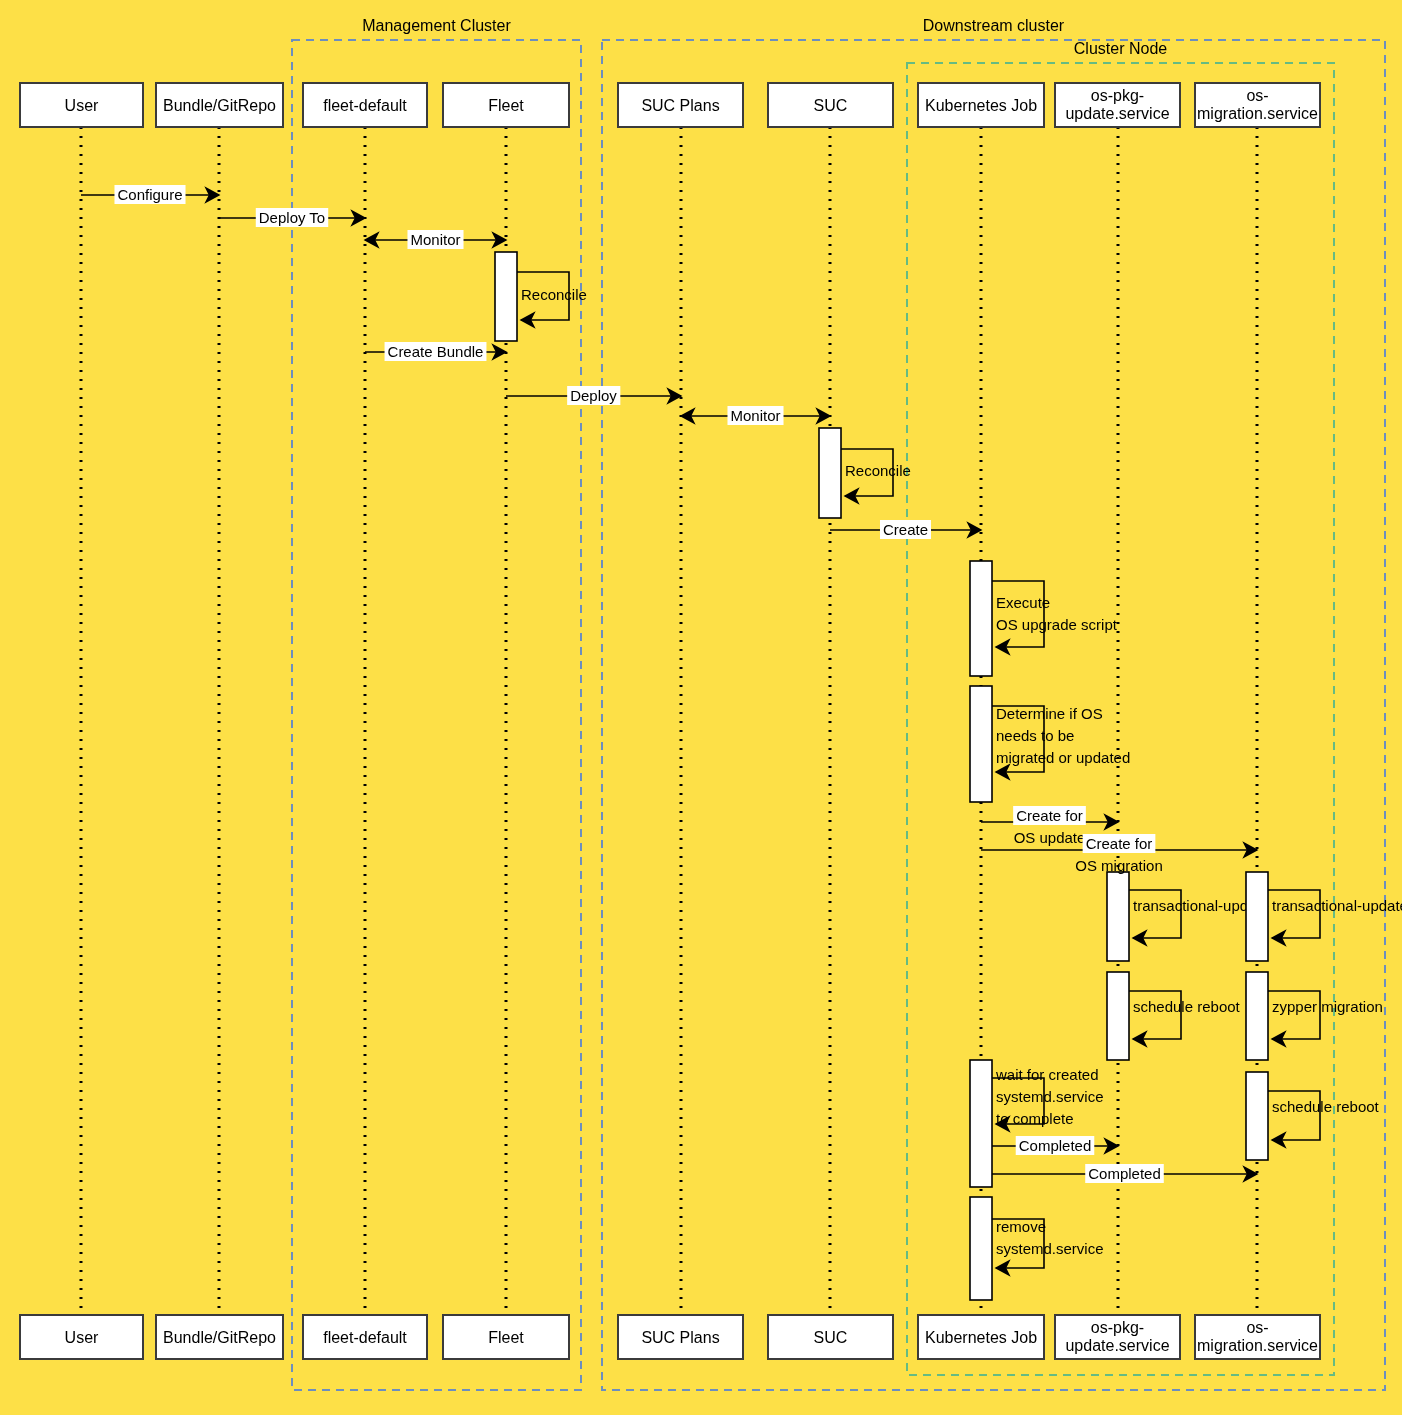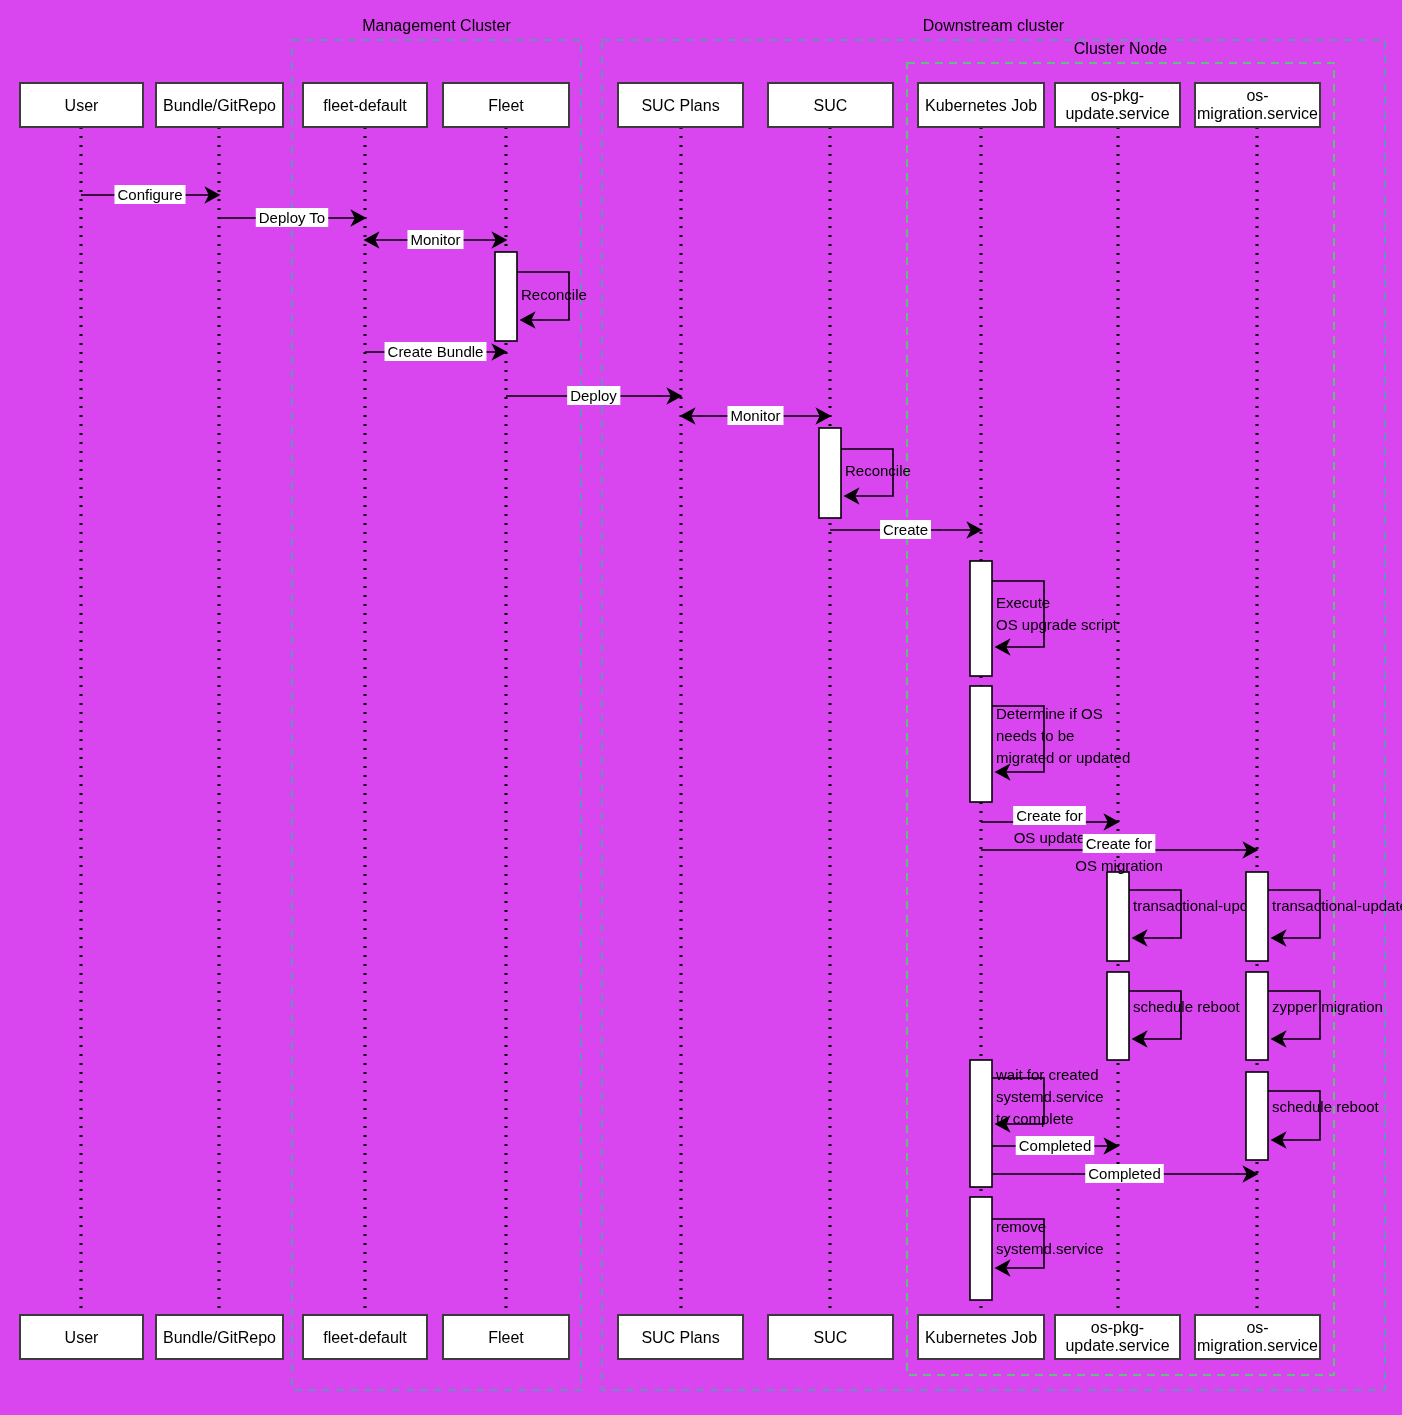--- a/index.html
+++ b/index.html
@@ -1,17 +1,17 @@
 <!DOCTYPE html>
 <html><head>
 <meta charset="utf-8">
 <style>
   html,body{margin:0;padding:0;background:#ffffff;}
   body{font-family:"Liberation Sans","DejaVu Sans",sans-serif;color:#000;}
-  #stage{position:relative;width:1402px;height:1415px;overflow:hidden;background:#d946ef;}
+  #stage{position:relative;width:1402px;height:1415px;overflow:hidden;background:#fde047;}
   #svgroot{position:absolute;left:0;top:0;width:1402px;height:1415px;}
   text{font-family:"Liberation Sans","DejaVu Sans",sans-serif;fill:#000;}
   .lbl{font-size:15px;}
   .actorlbl{font-size:16px;}
   .grouplbl{font-size:16px;}
   .actorbox{fill:#ffffff;stroke:#3b3b3b;stroke-width:2;}
   .actbar{fill:#ffffff;stroke:#000000;stroke-width:1.6;}
   .lifeline{stroke:#000000;stroke-width:3;stroke-dasharray:2 7;stroke-linecap:butt;}
   .msgline{stroke:#000000;stroke-width:1.6;fill:none;}
   .grpblue{fill:none;stroke:#6c8ebf;stroke-width:2;stroke-dasharray:8 6;}

